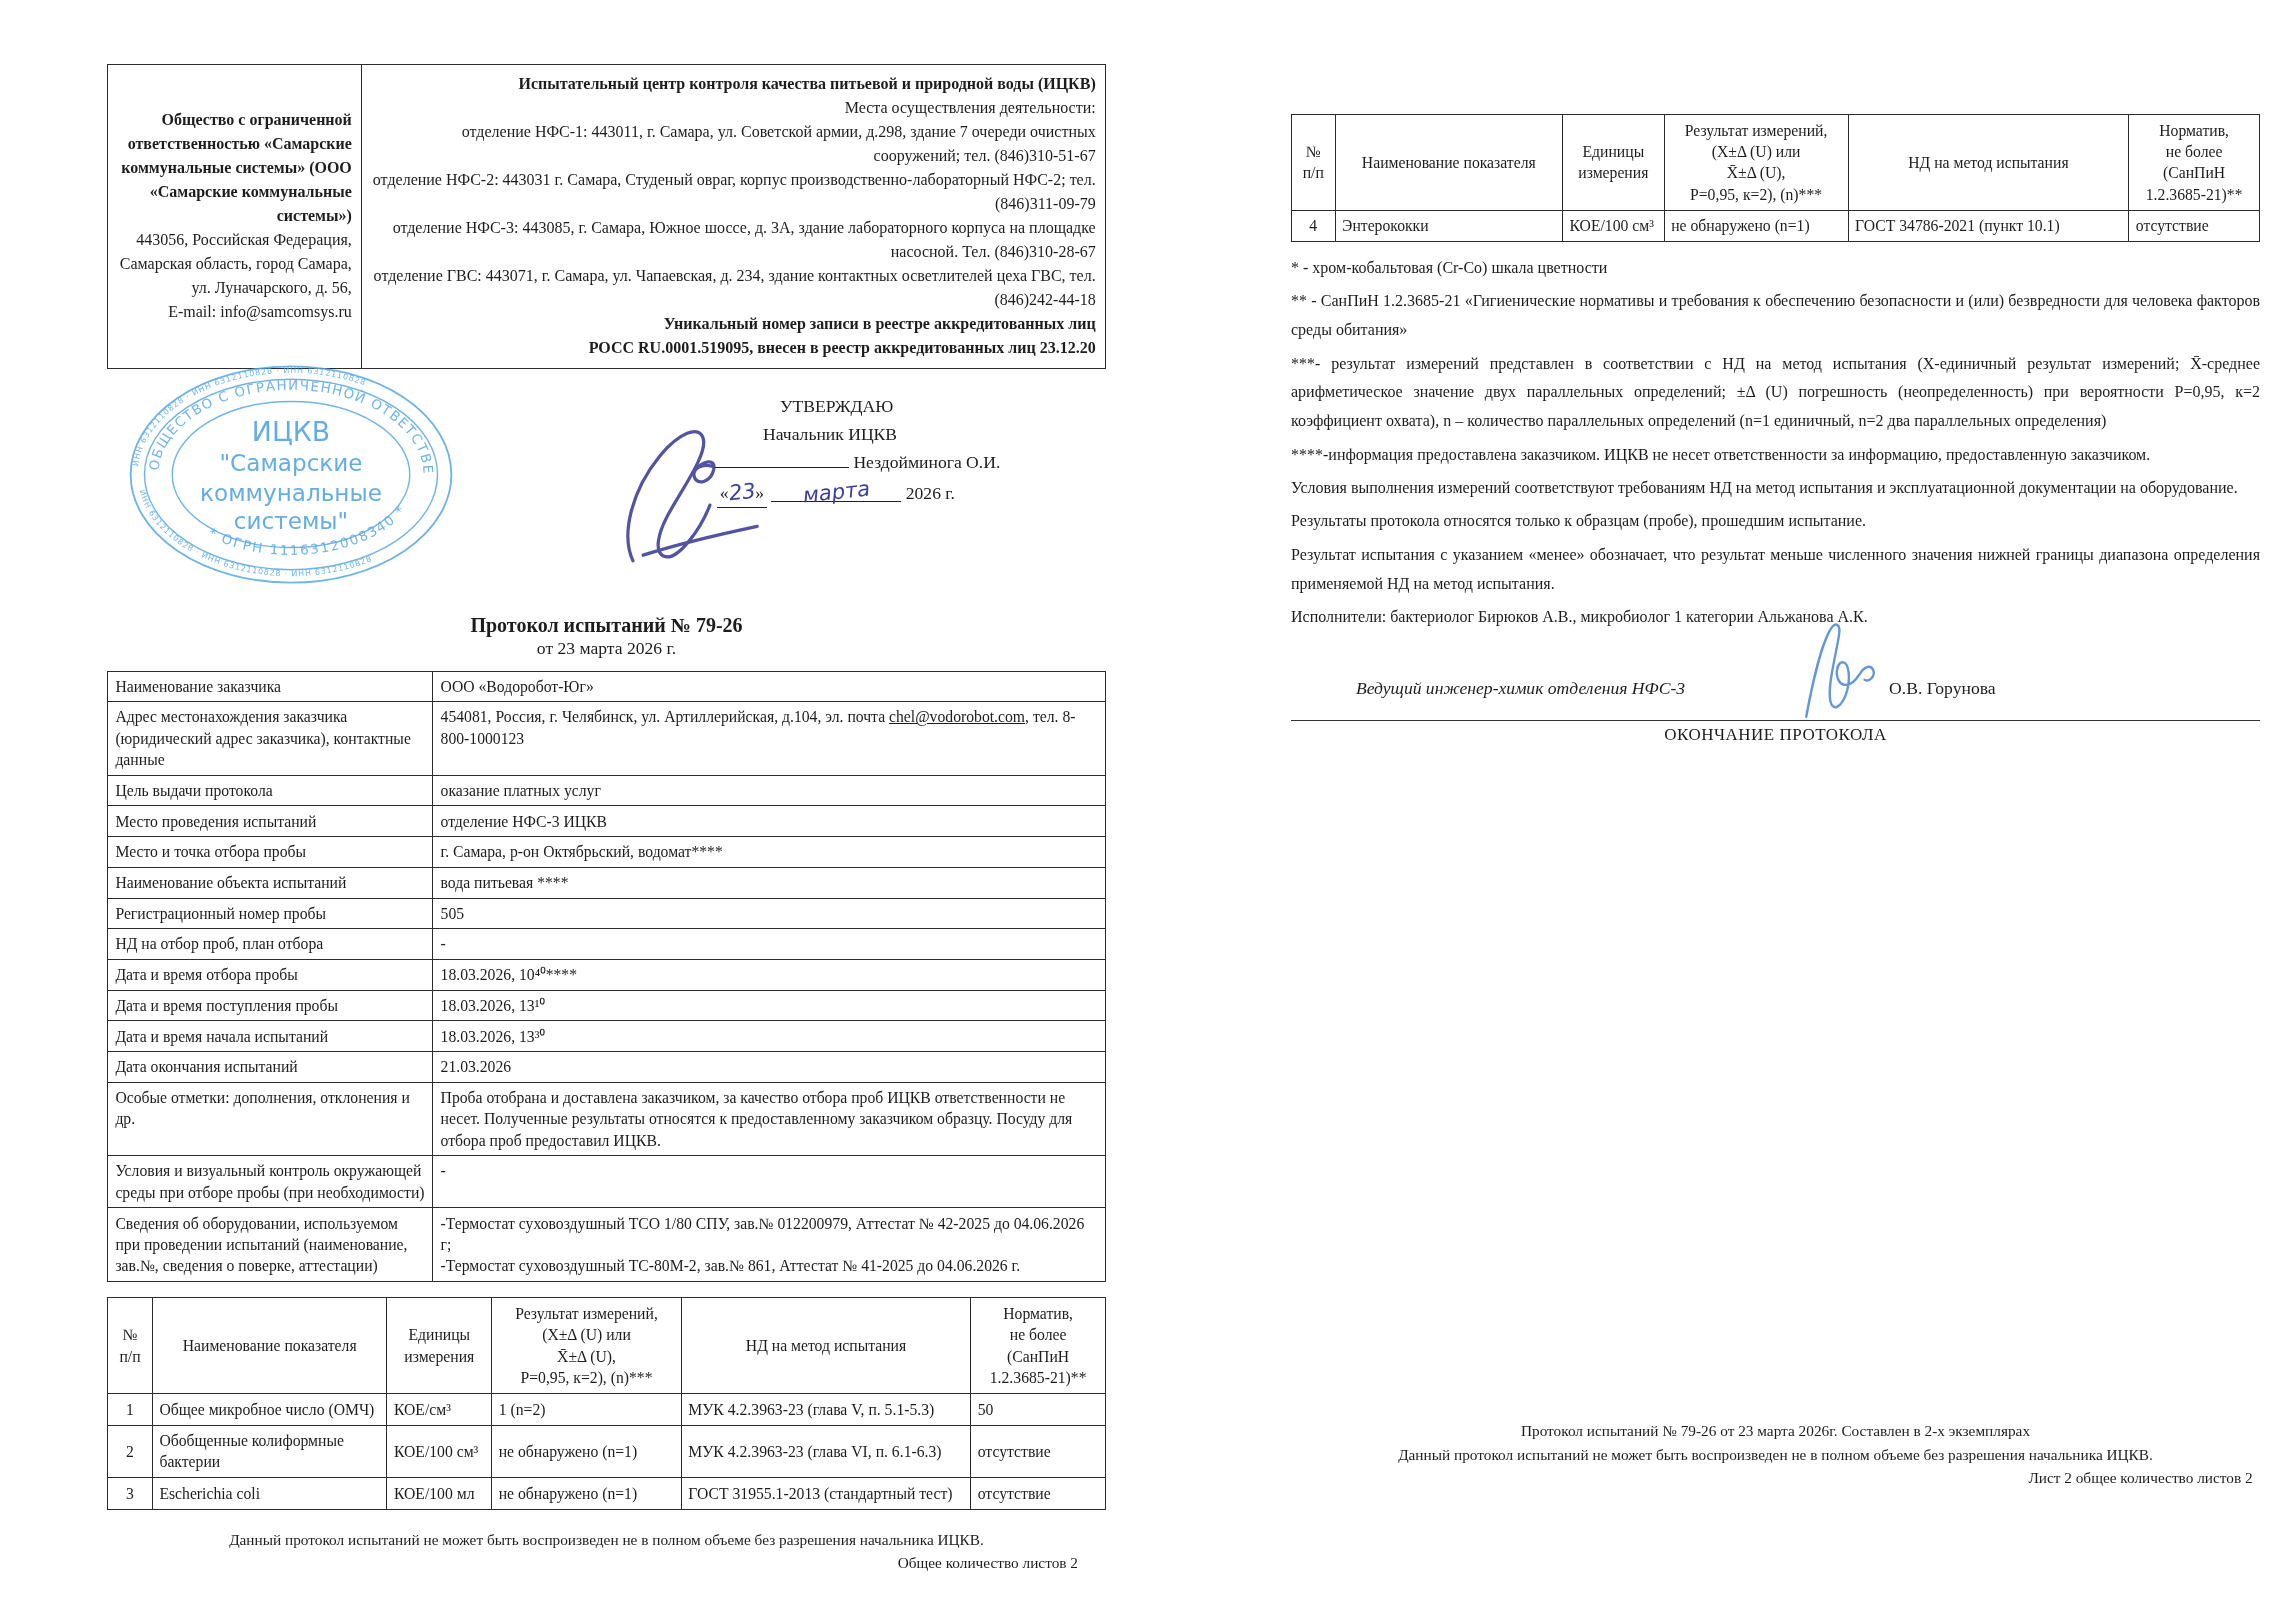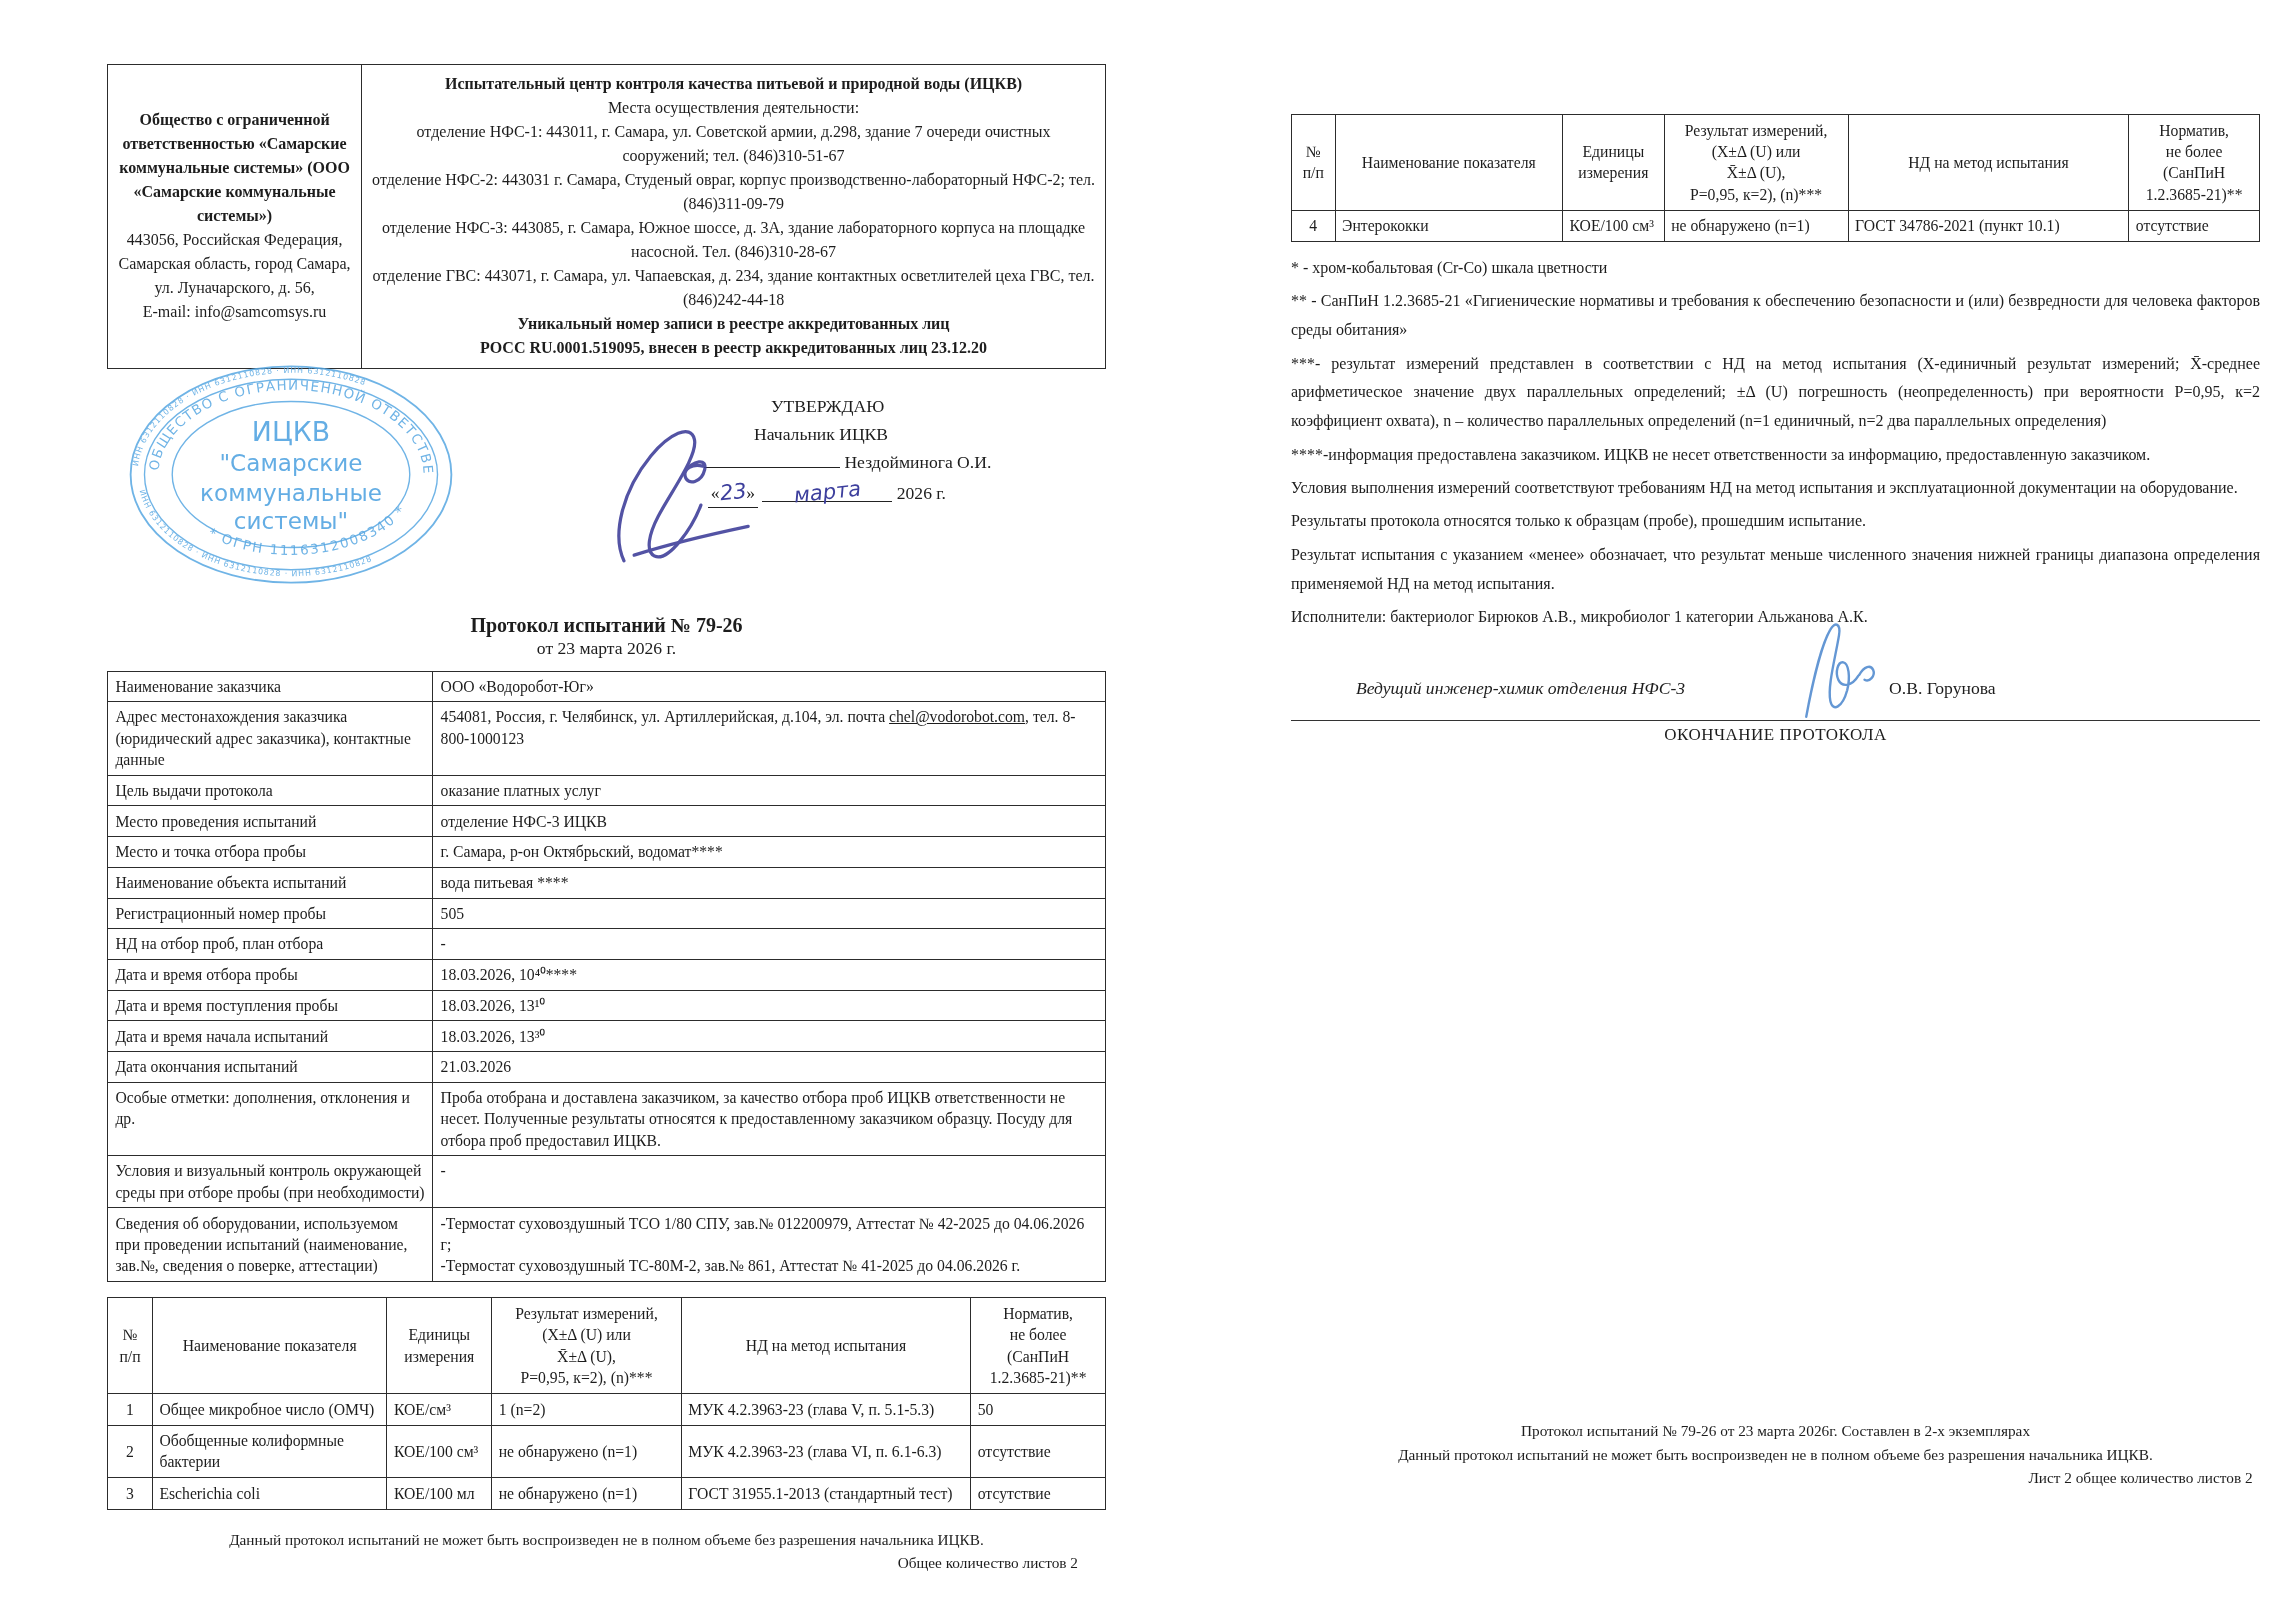--- a/index.html
+++ b/index.html
@@ -4,27 +4,27 @@
 <style>
   html,body{margin:0;padding:0;background:#ffffff;}
   .sheet{position:relative;width:2295px;height:1623px;background:#fff;overflow:hidden;
          font-family:"Liberation Serif",serif;color:#1d1d1d;}
   .page{position:absolute;}
   #page1{left:107px;top:64px;width:999px;}
   #page2{left:1291px;top:114px;width:969px;}
 
   table{border-collapse:collapse;width:100%;table-layout:fixed;}
   .hdrtable td{border:1.4px solid #2c2c2c;padding:7.4px 9.3px;font-size:16px;line-height:1.5;
-               text-align:center;vertical-align:middle;}
+               text-align:right;vertical-align:middle;}
   .hdrtable .leftcell{width:23.5%;}
   .b{font-weight:bold;}
 
   .midzone{position:relative;height:243px;}
   .stamp{position:absolute;left:19.4px;top:-5.6px;width:330px;height:223px;}
-  .approval{position:absolute;right:23px;top:23px;width:435px;font-size:17.6px;line-height:1.6;}
+  .approval{position:absolute;right:14px;top:23px;width:435px;font-size:17.6px;line-height:1.6;}
   .appr1{margin-left:123px;}
   .appr2{margin-left:106px;}
   .apprsig{margin-left:56px;}
   .apprdate{margin-left:60px;margin-top:2.8px;}
   .sigline{display:inline-block;width:136px;border-bottom:1.4px solid #222;height:15.7px;}
   .u-short{display:inline-block;border-bottom:1.4px solid #222;padding:0 2.8px;}
   .u-long{display:inline-block;min-width:130px;border-bottom:1.4px solid #222;text-align:center;height:22px;}
   .hand{color:#3d3f9d;font-style:italic;font-family:"DejaVu Sans",sans-serif;
         display:inline-block;transform:rotate(-6deg);font-size:21px;line-height:1;}
   .apprsvg{position:absolute;left:-44px;top:25.4px;width:153px;height:153px;}

